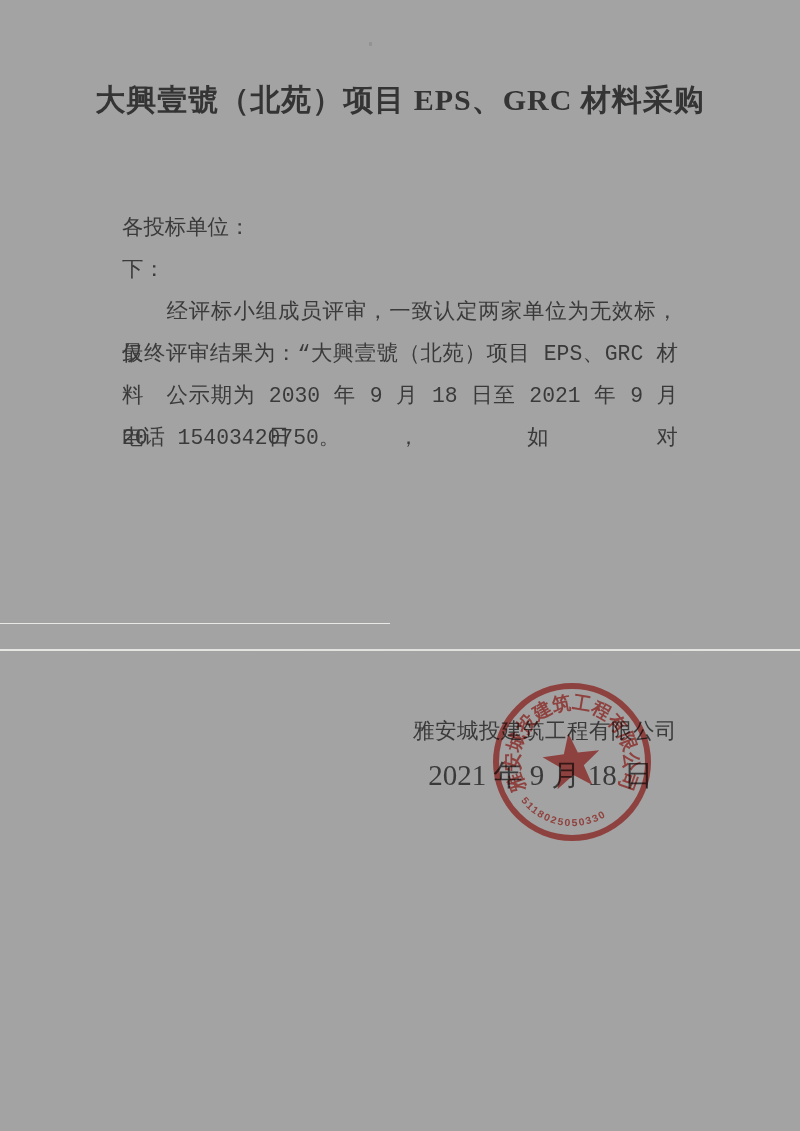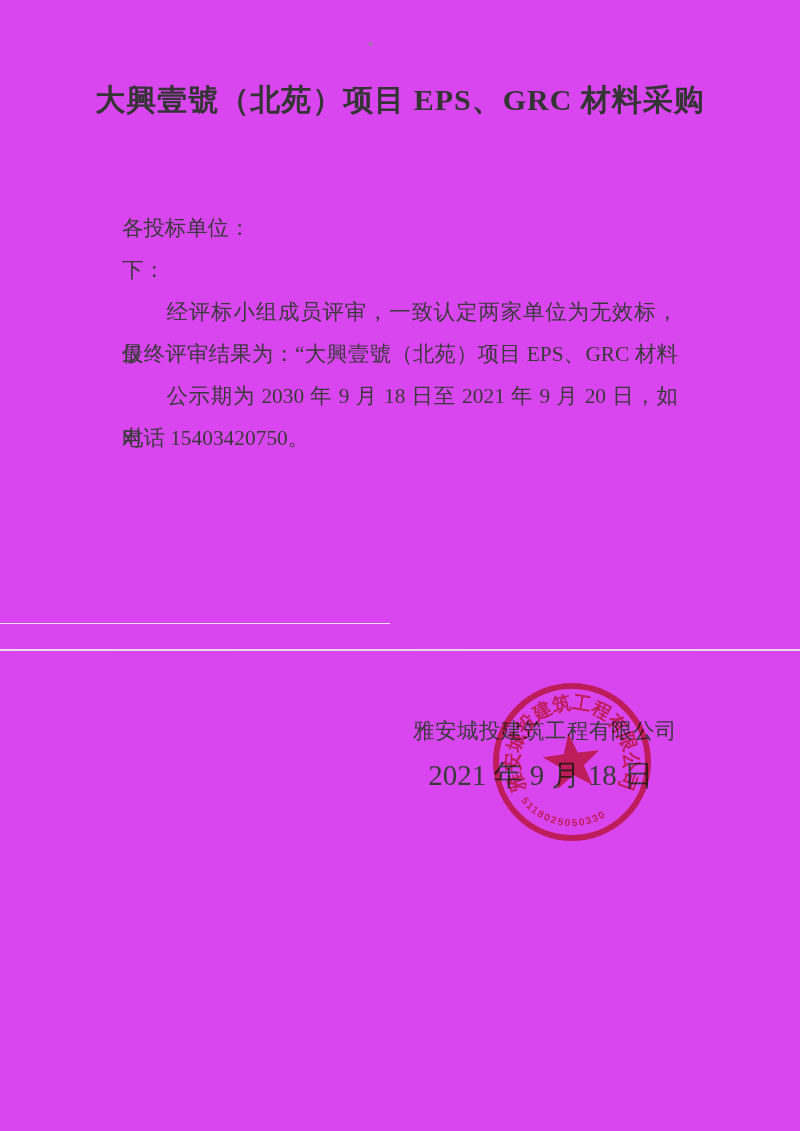--- a/index.html
+++ b/index.html
@@ -1,39 +1,39 @@
 <!DOCTYPE html>
 <html><head>
 <meta charset="utf-8">
 <style>
   html, body { margin: 0; padding: 0; background: #ffffff; }
   .page {
     position: relative;
     width: 800px;
     height: 1131px;
-    background: #d946ef;
+    background: #a3a3a3;
     overflow: hidden;
     font-family: "Liberation Serif", "DejaVu Serif", serif;
     color: #3b3b3b;
   }
   .speck {
     position: absolute; left: 369px; top: 42px;
     width: 3px; height: 4px; background: #8a8a8a; opacity: .7;
     border-radius: 1px;
   }
   .title {
     position: absolute; top: 71px; left: 0; right: 0;
     text-align: center;
     font-size: 30px; font-weight: 700; color: #343434;
     line-height: 58px; letter-spacing: 1px;
     margin: 0;
   }
   .doc-body {
     position: absolute; top: 207px; left: 122px; width: 556px;
-    font-size: 21.4px; line-height: 42px; color: #3a3a3a;
+    font-size: 21.4px; line-height: 42px; color: #3a3a3a; font-family: Liberation Mono, monospace;
   }
   .line { height: 42px; white-space: pre; }
   .line.j {
     white-space: normal;
     text-align: justify;
     text-align-last: justify;
   }
   .artifact-line {
     position: absolute; left: 0; top: 649px; width: 800px; height: 2px;
     background: linear-gradient(to right, #ededea, #e7e7e4 55%, #ebebe8);

